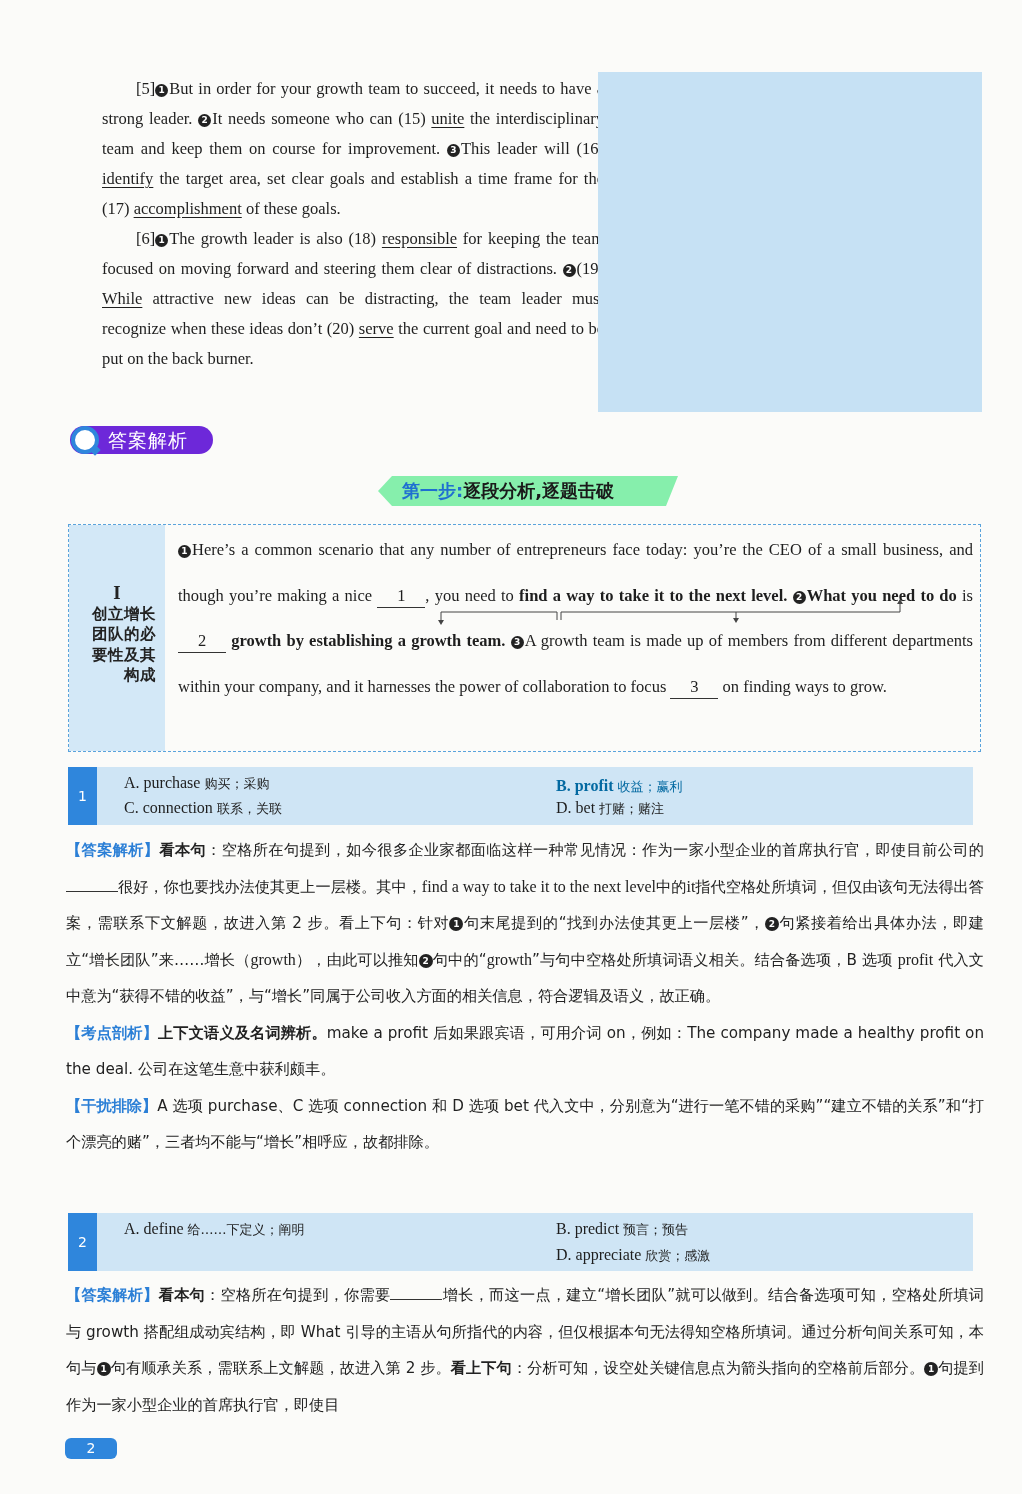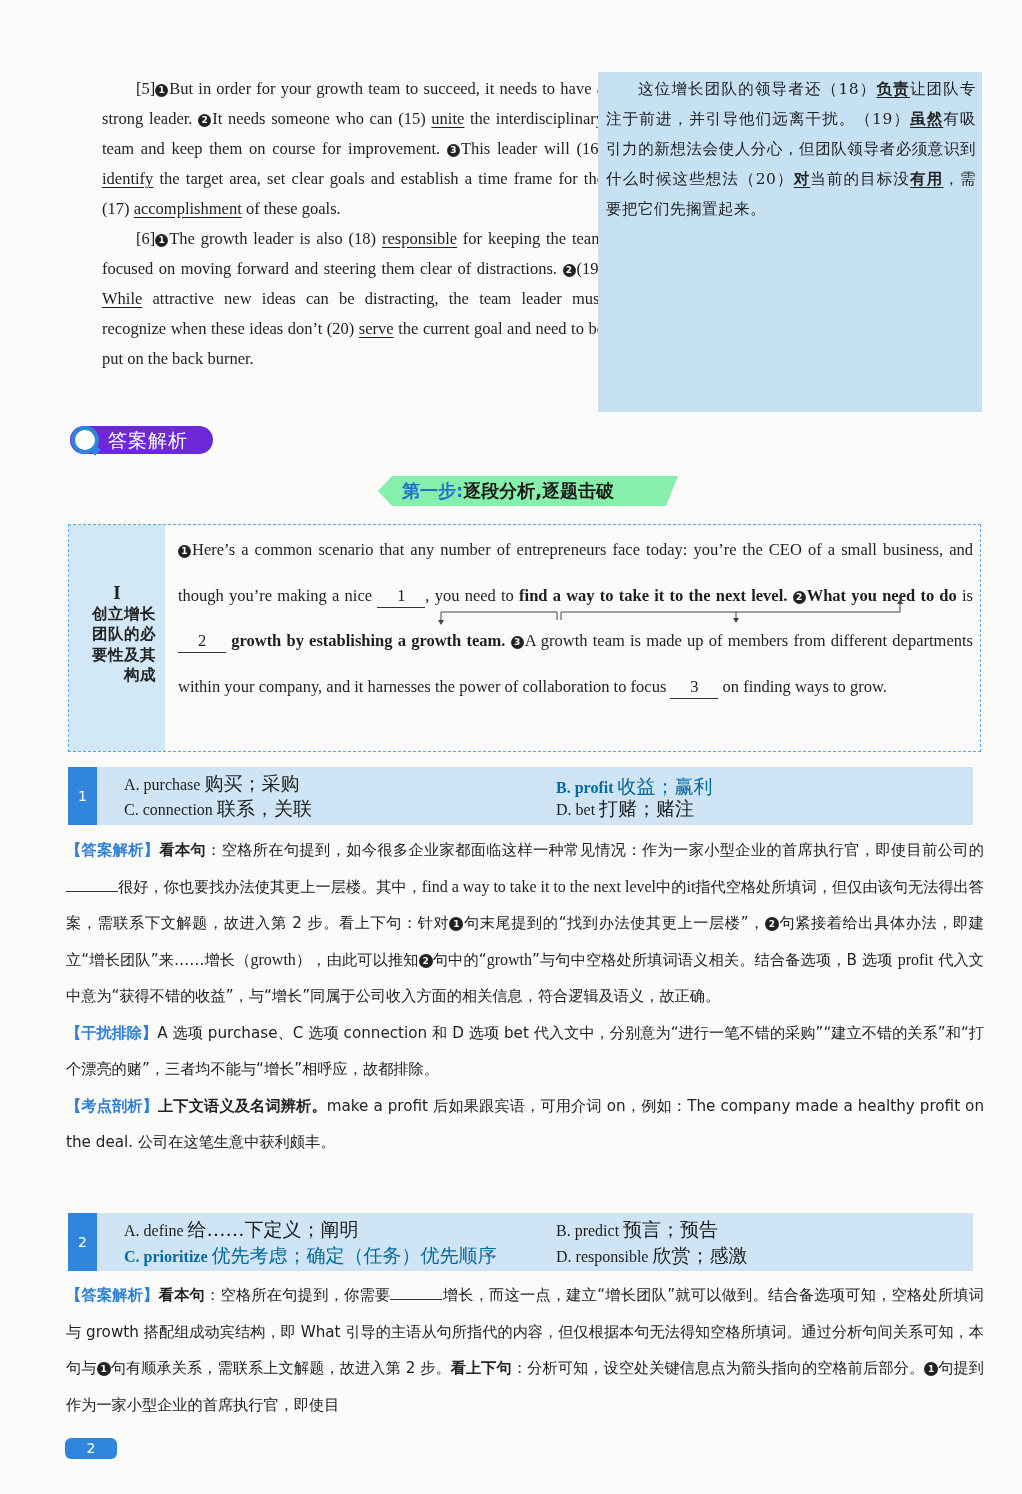--- a/index.html
+++ b/index.html
@@ -76,21 +76,21 @@
   .opt-box {
     position: absolute; left: 68px; width: 905px; background: #cfe5f5;
     font-size: 16px; line-height: 26px;
   }
   .opt-num {
     position: absolute; left: 0; top: 0; width: 29px; height: 100%;
     background: #2f86dc; color: #fff; font-family: "DejaVu Sans", sans-serif;
     font-size: 14px; text-align: center; display: flex; align-items: center; justify-content: center;
   }
   .opt { position: absolute; white-space: nowrap; font-family: "Liberation Serif", serif; }
-  .opt .cn { font-family: "DejaVu Serif", serif; font-size: 19px; }
+  .opt .cn { font-family: "DejaVu Serif", serif; font-size: 13px; }
   .opt.correct { color: #0369a1; font-weight: bold; }
   .opt.correct .cn { font-weight: normal; }
 
   .analysis {
     position: absolute; left: 66px; width: 918px;
     font-family: "DejaVu Sans", sans-serif; font-size: 15.2px; line-height: 36.5px;
     text-align: justify; color: #222;
   }
   .analysis .tag { color: #2b7fd6; font-weight: bold; }
   .analysis .en { font-family: "Liberation Serif", serif; font-size: 16px; }
@@ -106,21 +106,20 @@
 </style>
 </head>
 <body>
 
 <div class="passage-en">
   <p><span>[5]</span><span class="circ">1</span><span>But in order for your growth team to succeed, it needs to have a strong leader. </span><span class="circ">2</span><span>It needs someone who can (15) </span><span class="u">unite</span><span> the interdisciplinary team and keep them on course for improvement. </span><span class="circ">3</span><span>This leader will (16) </span><span class="u">identify</span><span> the target area, set clear goals and establish a time frame for the (17) </span><span class="u">accomplishment</span><span> of these goals.</span></p>
   <p><span>[6]</span><span class="circ">1</span><span>The growth leader is also (18) </span><span class="u">responsible</span><span> for keeping the team focused on moving forward and steering them clear of distractions. </span><span class="circ">2</span><span>(19) </span><span class="u">While</span><span> attractive new ideas can be distracting, the team leader must recognize when these ideas don’t (20) </span><span class="u">serve</span><span> the current goal and need to be put on the back burner.</span></p>
 </div>
 
 <div class="passage-cn">
-  <p><span>这位增长团队的领导者还（18）</span><span class="u">负责</span><span>让团队专注于前进，并引导他们远离干扰。（19）</span><span class="u">虽然</span><span>有吸引力的新想法会使人分心，但团队领导者必须意识到什么时候这些想法（20）</span><span class="u">对</span><span>当前的目标没</span><span class="u">有用</span><span>，需要把它们先搁置起来。</span></p>
 </div>
 
 <div class="section-tag">
   <span class="mag"></span>
   <span>答案解析</span>
 </div>
 
 <div class="step-banner">
   <span class="blue">第一步:</span><span>逐段分析,逐题击破</span>
 </div>
@@ -149,29 +148,28 @@
 <div class="opt-box" style="top:767px;height:58px;">
   <div class="opt-num">1</div>
   <div class="opt" style="left:56px;top:3px;"><span>A. purchase</span> <span class="cn">购买；采购</span></div>
   <div class="opt correct" style="left:488px;top:6px;"><span>B. profit</span> <span class="cn">收益；赢利</span></div>
   <div class="opt" style="left:56px;top:28px;"><span>C. connection</span> <span class="cn">联系，关联</span></div>
   <div class="opt" style="left:488px;top:28px;"><span>D. bet</span> <span class="cn">打赌；赌注</span></div>
 </div>
 
 <div class="analysis" style="top:832px;">
   <div><span class="tag">【答案解析】</span><span class="bold">看本句</span><span>：空格所在句提到，如今很多企业家都面临这样一种常见情况：作为一家小型企业的首席执行官，即使目前公司的</span><span class="uline"></span><span>很好，你也要找办法使其更上一层楼。其中，</span><span class="en">find a way to take it to the next level</span><span>中的</span><span class="en">it</span><span>指代空格处所填词，但仅由该句无法得出答案，需联系下文解题，故进入第 2 步。看上下句：针对</span><span class="dot">1</span><span>句末尾提到的“找到办法使其更上一层楼”，</span><span class="dot">2</span><span>句紧接着给出具体办法，即建立“增长团队”来……增长（</span><span class="en">growth</span><span>），由此可以推知</span><span class="dot">2</span><span>句中的“</span><span class="en">growth</span><span>”与句中空格处所填词语义相关。结合备选项，B 选项 </span><span class="en">profit</span><span> 代入文中意为“获得不错的收益”，与“增长”同属于公司收入方面的相关信息，符合逻辑及语义，故正确。</span></div>
+  <div><span class="tag">【考点剖析】</span><span class="bold">上下文语义及名词辨析。</span><span>make a profit 后如果跟宾语，可用介词 on，例如：The company made a healthy profit on the deal. 公司在这笔生意中获利颇丰。</span></div>
   <div><span class="tag">【干扰排除】</span><span>A 选项 purchase、C 选项 connection 和 D 选项 bet 代入文中，分别意为“进行一笔不错的采购”“建立不错的关系”和“打个漂亮的赌”，三者均不能与“增长”相呼应，故都排除。</span></div>
-  <div><span class="tag">【考点剖析】</span><span class="bold">上下文语义及名词辨析。</span><span>make a profit 后如果跟宾语，可用介词 on，例如：The company made a healthy profit on the deal. 公司在这笔生意中获利颇丰。</span></div>
 </div>
 
 <div class="opt-box" style="top:1213px;height:58px;">
   <div class="opt-num">2</div>
   <div class="opt" style="left:56px;top:3px;"><span>A. define</span> <span class="cn">给……下定义；阐明</span></div>
   <div class="opt" style="left:488px;top:3px;"><span>B. predict</span> <span class="cn">预言；预告</span></div>
-  <div class="opt correct" style="left:56px;top:29px;"><span>C. prioritize</span> <span class="cn">优先考虑；确定（任务）优先顺序</span></div>
-  <div class="opt" style="left:488px;top:29px;"><span>D. responsible</span> <span class="cn">欣赏；感激</span></div>
+  <div class="opt" style="left:488px;top:29px;"><span>D. appreciate</span> <span class="cn">欣赏；感激</span></div>
 </div>
 
 <div class="analysis" style="top:1277px;">
   <div><span class="tag">【答案解析】</span><span class="bold">看本句</span><span>：空格所在句提到，你需要</span><span class="uline"></span><span>增长，而这一点，建立“增长团队”就可以做到。结合备选项可知，空格处所填词与 growth 搭配组成动宾结构，即 What 引导的主语从句所指代的内容，但仅根据本句无法得知空格所填词。通过分析句间关系可知，本句与</span><span class="dot">1</span><span>句有顺承关系，需联系上文解题，故进入第 2 步。</span><span class="bold">看上下句</span><span>：分析可知，设空处关键信息点为箭头指向的空格前后部分。</span><span class="dot">1</span><span>句提到作为一家小型企业的首席执行官，即使目</span></div>
 </div>
 
 <div class="page-num">2</div>
 
 </body></html>

